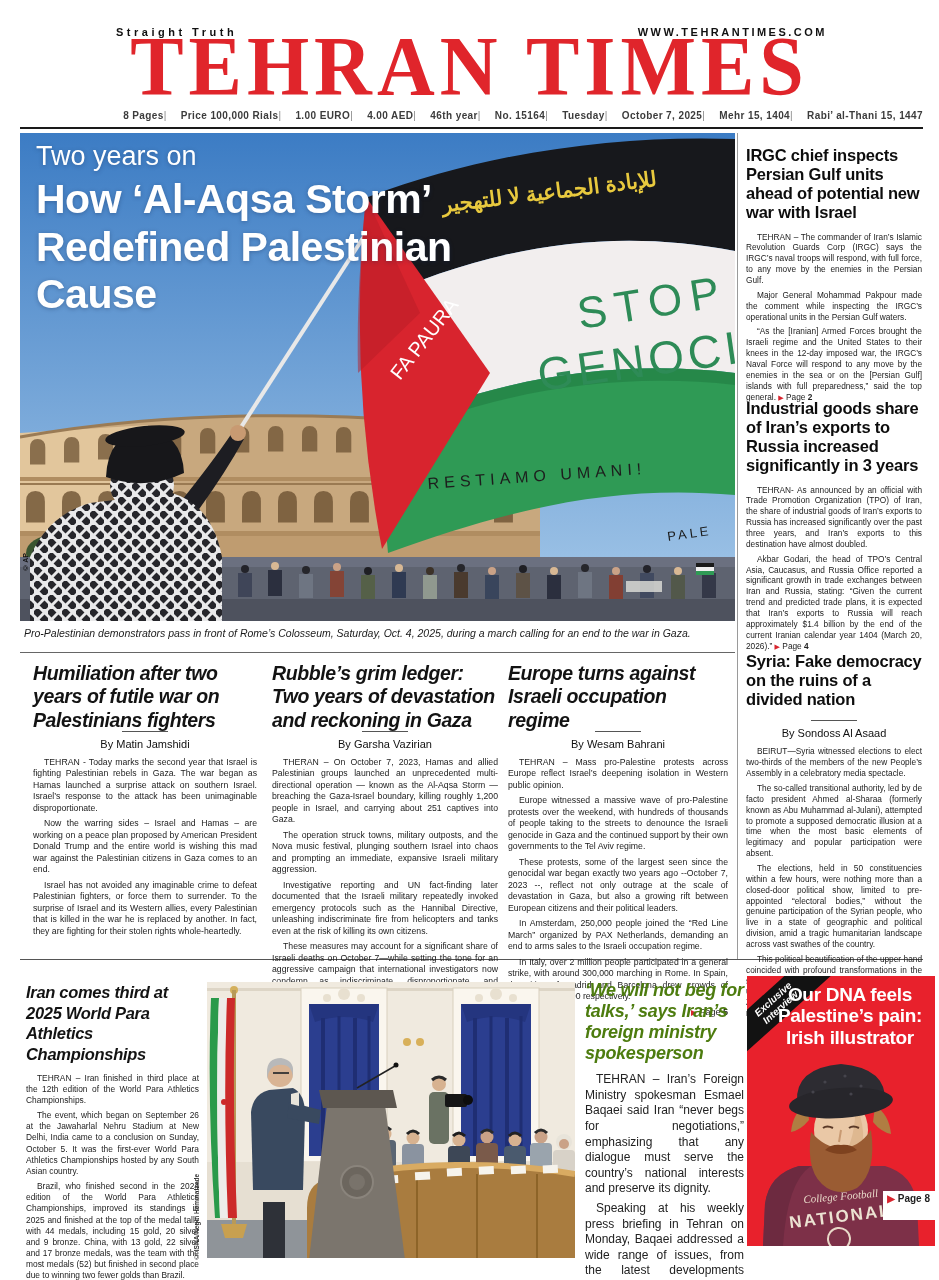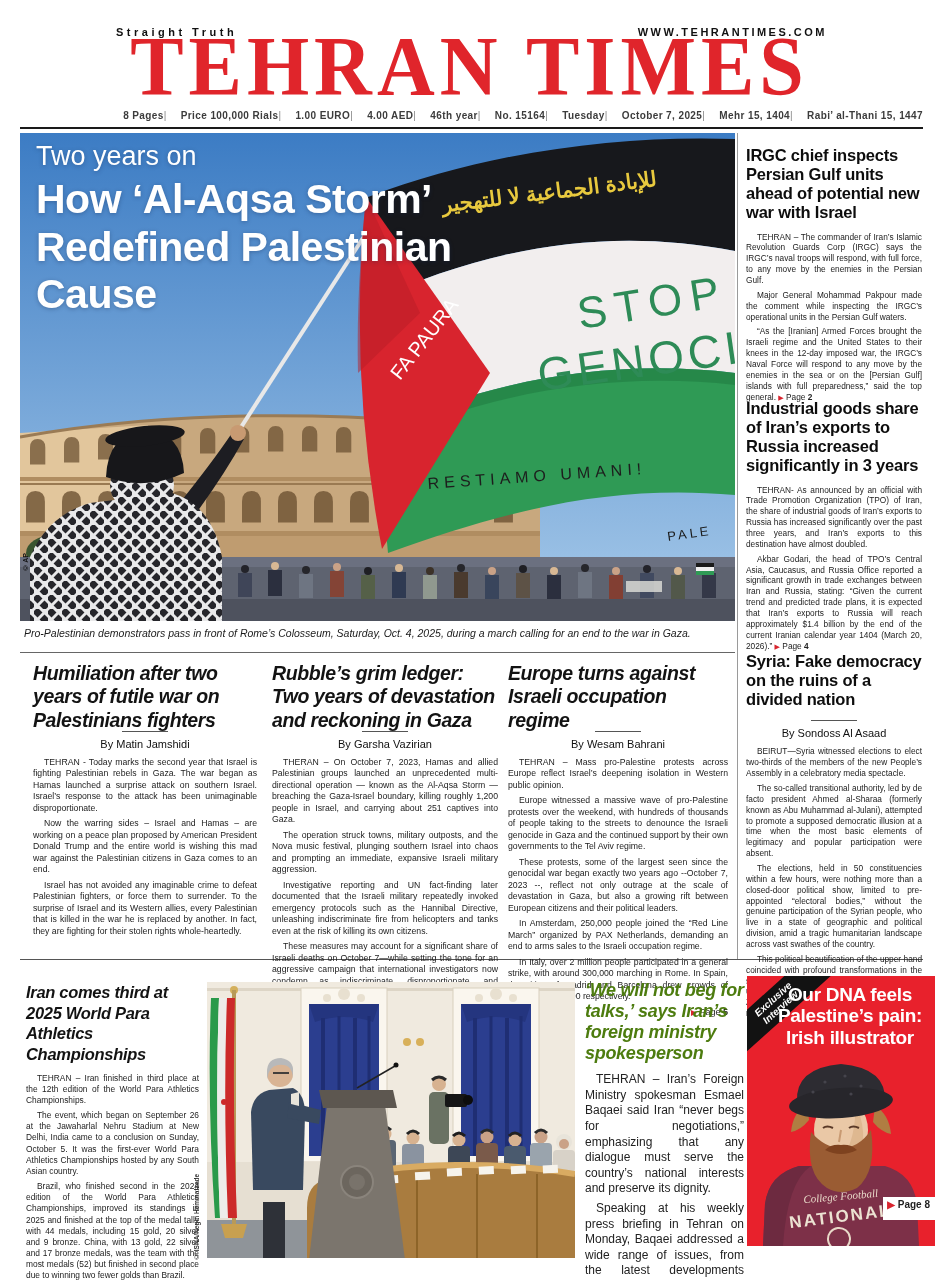--- a/index.html
+++ b/index.html
@@ -66,21 +66,21 @@
   .bt .abody,.bt p.last{font-size:12px;line-height:1.3;color:#222;margin-top:8px;}
 
   
   .interview{position:absolute;left:747px;top:976px;width:188px;height:270px;background:#e8212c;overflow:hidden;}
   .ribbon{position:absolute;left:-40px;top:12px;width:140px;background:#121212;color:#fff;
       transform:rotate(-42deg);text-align:center;padding:5px 0;}
   .ribbon-text{display:block;width:64px;margin:0 auto;font-size:10px;font-weight:700;font-style:italic;line-height:1.05;}
   .iv-title{position:relative;z-index:2;margin:8px 6px 0 24px;color:#fff;font-weight:700;font-size:19px;
       line-height:1.12;letter-spacing:-.3px;text-align:center;}
   .iv-photo{position:absolute;left:0;bottom:0;width:188px;height:200px;}
-  .iv-page{position:absolute;right:0;bottom:26px;background:#fff;padding:2px 5px 10px 4px;font-size:10px;font-weight:700;z-index:3;margin-top:44px;}
+  .iv-page{position:absolute;right:0;bottom:26px;background:#fff;padding:2px 5px 16px 4px;font-size:10px;font-weight:700;z-index:3;margin-top:44px;}
 </style>
 </head>
 <body>
 
 <div id="page">
 
   <div class="tagline">Straight Truth</div>
   <div class="website">WWW.TEHRANTIMES.COM</div>
   <div class="paper-title">TEHRAN TIMES</div>
   <div class="info-bar">

